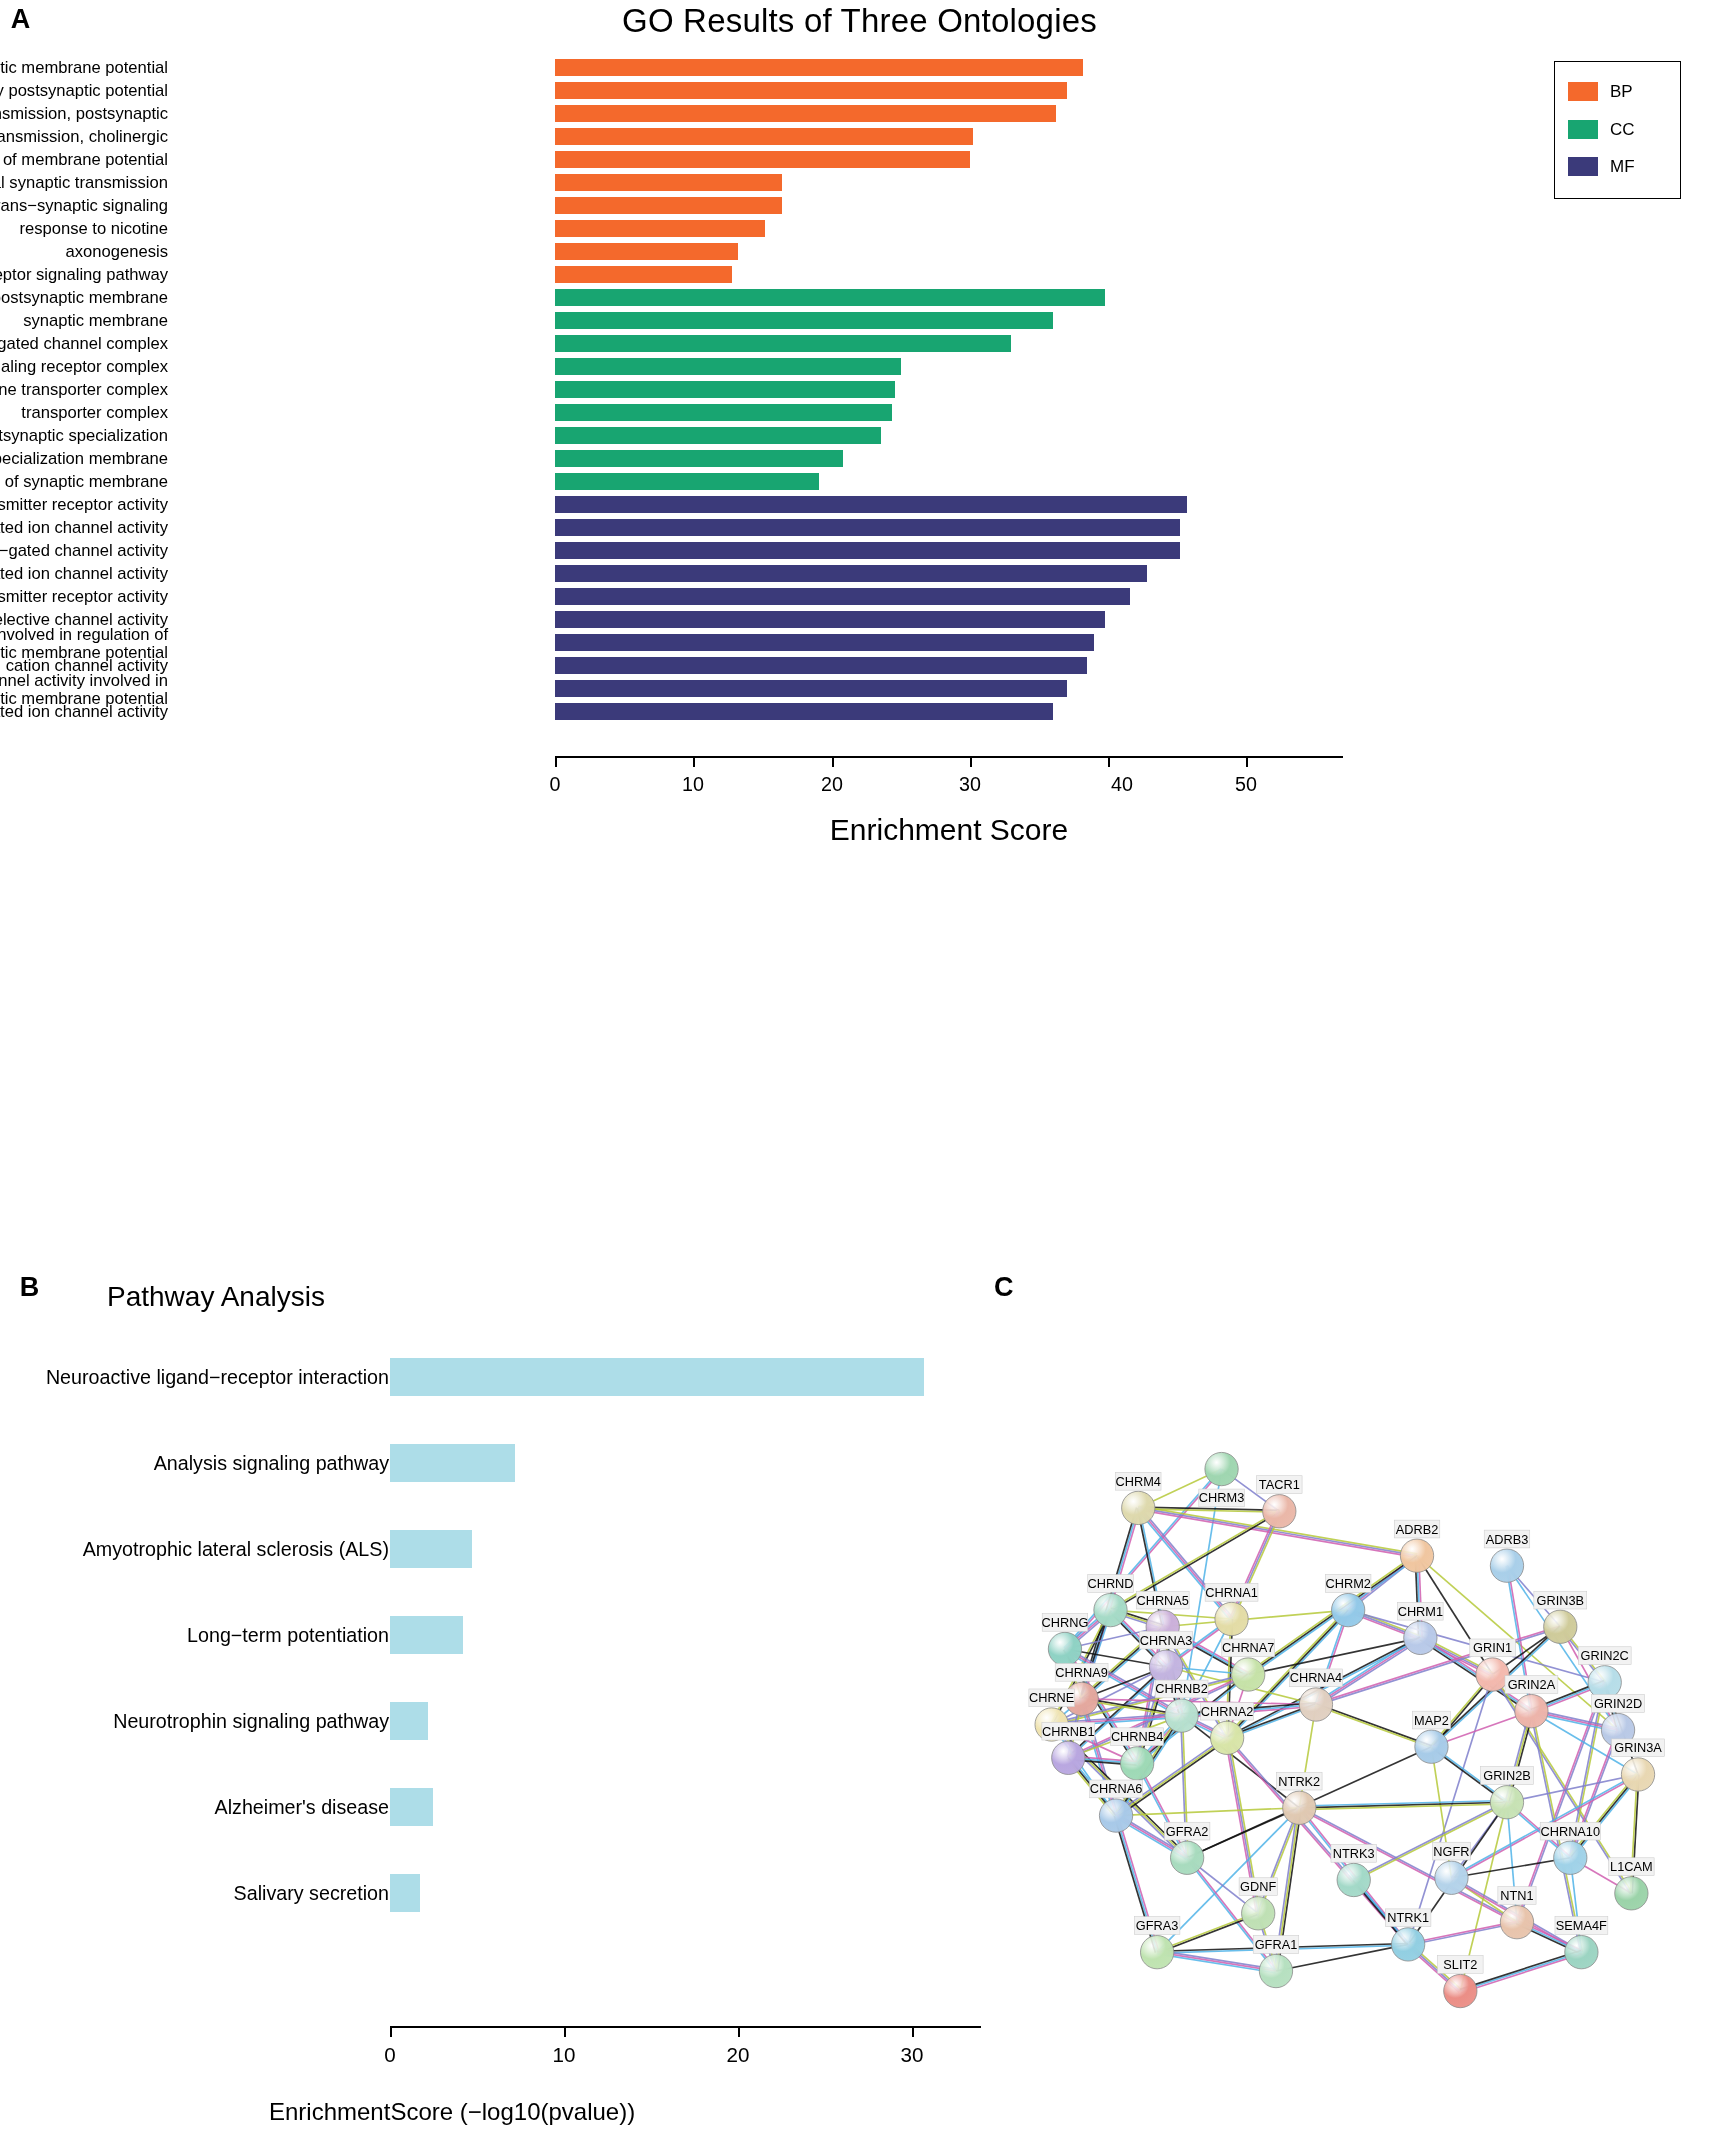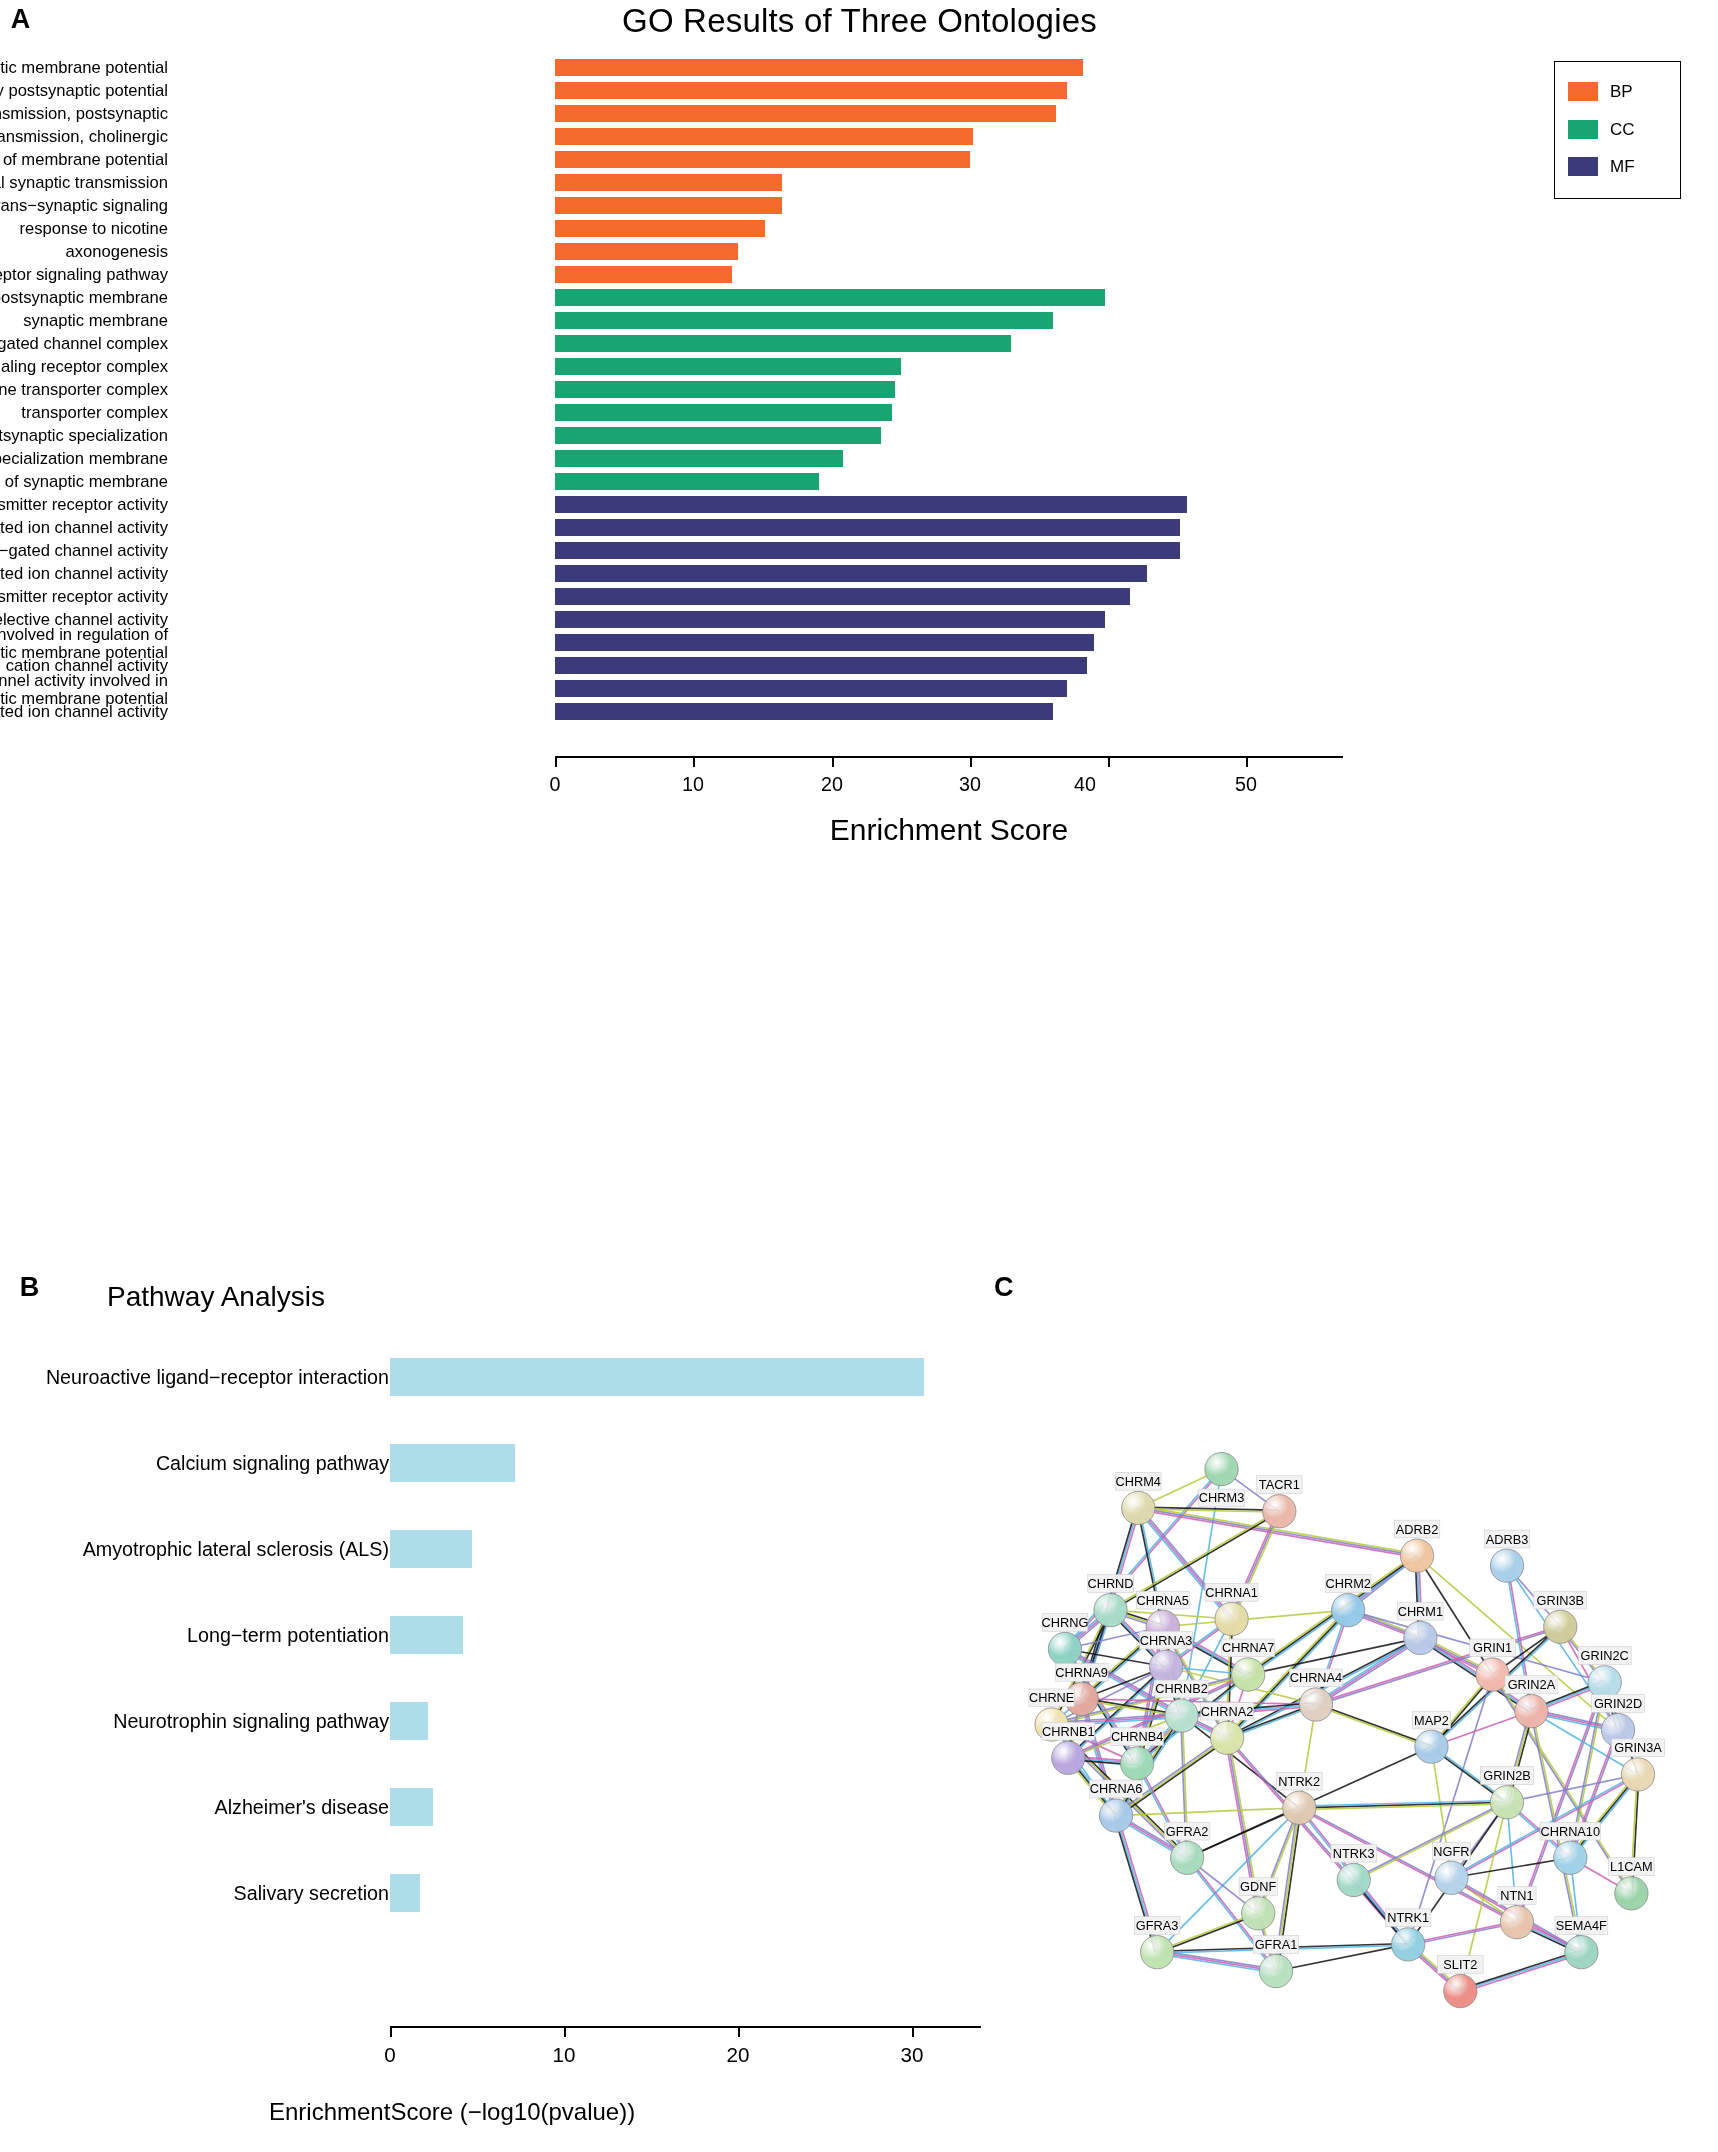--- a/index.html
+++ b/index.html
@@ -227,21 +227,21 @@
     <div class="axisline"></div>
   <div class="tick" style="left: 0px;"></div>
       <div class="ticklbl" style="left: 0px;">0</div>
       <div class="tick" style="left: 138px;"></div>
       <div class="ticklbl" style="left: 138px;">10</div>
       <div class="tick" style="left: 277px;"></div>
       <div class="ticklbl" style="left: 277px;">20</div>
       <div class="tick" style="left: 415px;"></div>
       <div class="ticklbl" style="left: 415px;">30</div>
       <div class="tick" style="left: 553px;"></div>
-      <div class="ticklbl" style="left: 530px;">40</div>
+      <div class="ticklbl" style="left: 567px;">40</div>
       <div class="tick" style="left: 691px;"></div>
       <div class="ticklbl" style="left: 691px;">50</div>
     </div>
   <div class="xlabel">Enrichment Score</div>
 
   <div id="legendA">
       <div class="litem" style="top: 16px;">
         <span class="lsw" style="background: rgb(244, 105, 44);"></span>
         <span class="ltxt">BP</span>
       </div>
@@ -258,21 +258,21 @@
 
 <div id="panelB">
   <div class="panel-letter" style="left:19.7px;top:0px;">B</div>
   <div class="title">Pathway Analysis</div>
   <div class="rows" id="pwRows">
       <div class="pwrow">
         <div class="lbl">Neuroactive ligand−receptor interaction</div>
         <div class="bar" style="width: 534px; background: rgb(173, 221, 232);"></div>
       </div>
       <div class="pwrow">
-        <div class="lbl">Calcium signaling pathway</div>
+        <div class="lbl">Analysis signaling pathway</div>
         <div class="bar" style="width: 125px; background: rgb(173, 221, 232);"></div>
       </div>
       <div class="pwrow">
         <div class="lbl">Amyotrophic lateral sclerosis (ALS)</div>
         <div class="bar" style="width: 82px; background: rgb(173, 221, 232);"></div>
       </div>
       <div class="pwrow">
         <div class="lbl">Long−term potentiation</div>
         <div class="bar" style="width: 73px; background: rgb(173, 221, 232);"></div>
       </div>

